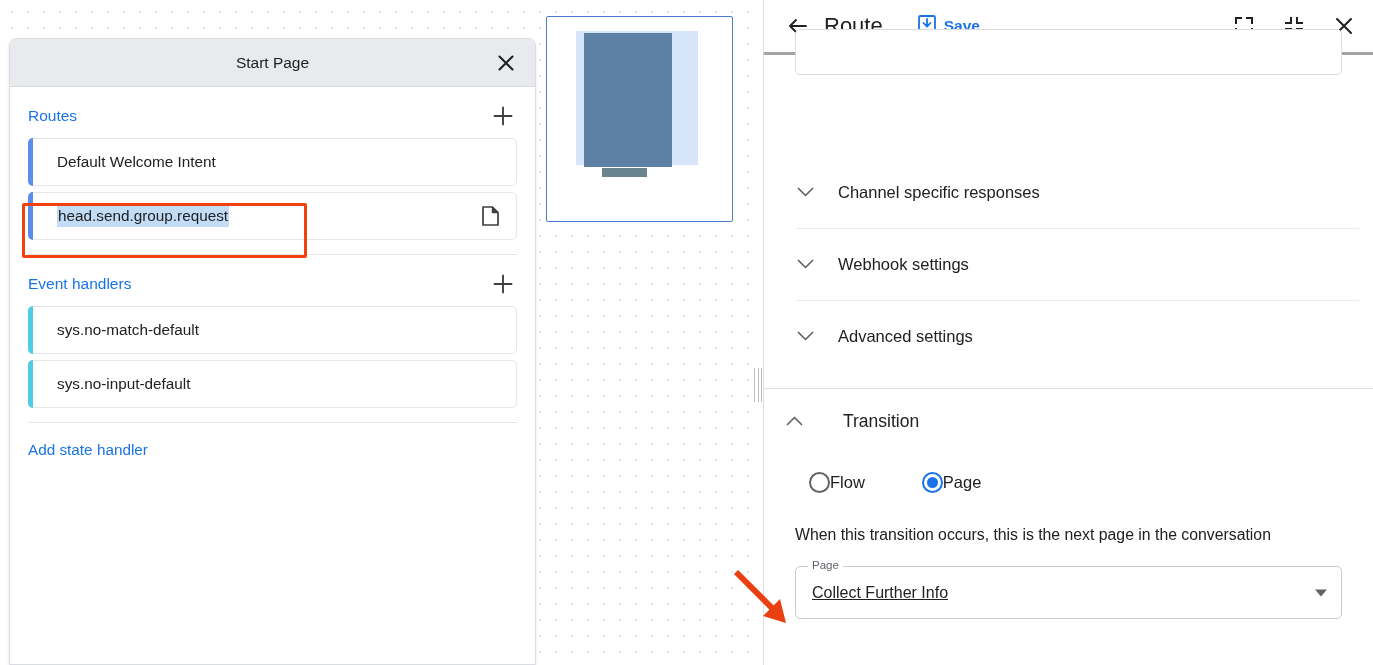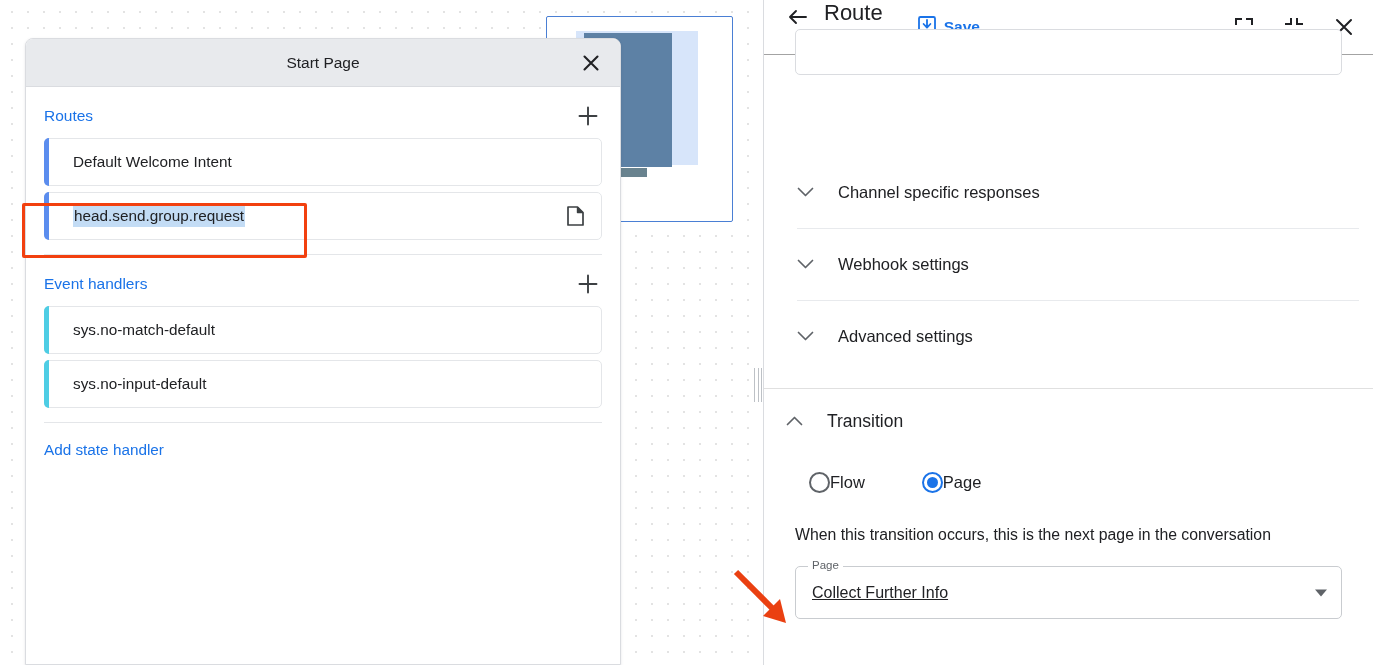--- a/index.html
+++ b/index.html
@@ -15,21 +15,21 @@
   .canvas {
     position: absolute; left: 0; top: 0; width: 763px; height: 665px;
     background-color: #ffffff;
     background-image: radial-gradient(#e3e3e3 1.1px, transparent 1.2px);
     background-size: 16px 16px;
     background-position: 4px 4px;
   }
 
   
   .page-card {
-    position: absolute; left: 25px; top: 38px; width: 596px; height: 627px;
+    position: absolute; left: 9px; top: 38px; width: 527px; height: 627px;
     background: #fff;
     border: 1px solid #dadce0;
     border-radius: 8px 8px 0 0;
     box-shadow: 0 1px 3px rgba(60,64,67,0.13);
     overflow: hidden;
   }
   .page-card-header {
     height: 48px; background: #e8eaed;
     display: flex; align-items: center; justify-content: center;
     position: relative;
@@ -122,22 +122,22 @@
   .panel-edge {
     position: absolute; left: 763px; top: 0; width: 1px; height: 665px; background: #dadce0;
   }
 
   
   .right-panel {
     position: absolute; left: 764px; top: 0; width: 609px; height: 665px;
     background: #fff; overflow: hidden;
   }
   .rp-header {
-    height: 55px; display: flex; padding: 0 17px;
-    border-bottom: 1px solid #a3a3a3;
+    height: 55px; display: flex; align-items: center; padding: 0 17px;
+    border-bottom: 3px solid #a3a3a3;
     position: relative;
   }
   .icon-btn {
     width: 34px; height: 34px; display: flex; align-items: center; justify-content: center;
     cursor: pointer;
   }
   .rp-title { font-size: 22px; color: #202124; margin-left: 9px; }
   .save-btn {
     display: flex; align-items: center; gap: 7px; margin-left: 34px; cursor: pointer;
   }
@@ -157,21 +157,21 @@
   }
   .acc-label { font-size: 16.5px; color: #202124; margin-left: 24px; }
   .acc-sep { height: 1px; background: #e8eaed; margin: 0 14px 0 33px; }
 
   .section-gap { position: absolute; left: 0; top: 388px; width: 609px; height: 1px; background: #e0e0e0; }
 
   .transition { position: absolute; left: 0; top: 389px; width: 609px; }
   .trans-head {
     height: 65px; display: flex; align-items: center; padding-left: 22px; cursor: pointer;
   }
-  .trans-title { font-size: 17.5px; color: #202124; margin-left: 24px; }
+  .trans-title { font-size: 17.5px; color: #202124; margin-left: 40px; }
 
   .radio-row { display: flex; align-items: center; padding-left: 45px; margin-top: 18px; }
   .radio { display: flex; align-items: center; cursor: pointer; }
   .radio + .radio { margin-left: 57px; }
   .radio-circle {
     width: 21px; height: 21px; border-radius: 50%;
     border: 2px solid #5f6368; background: #fff;
     display: flex; align-items: center; justify-content: center;
   }
   .radio-circle.checked { border-color: #1a73e8; }

